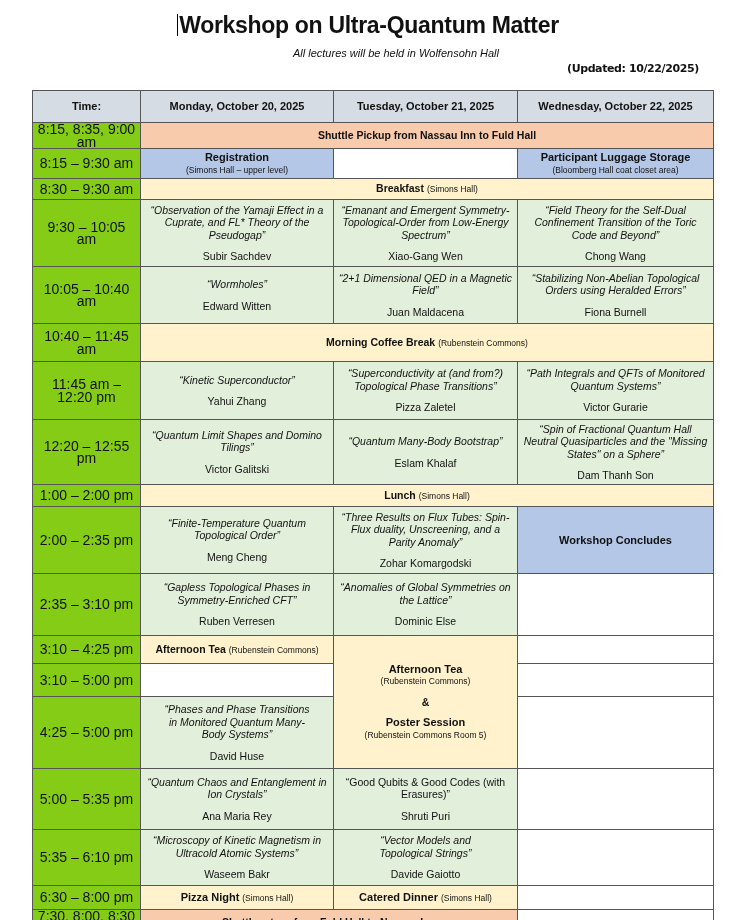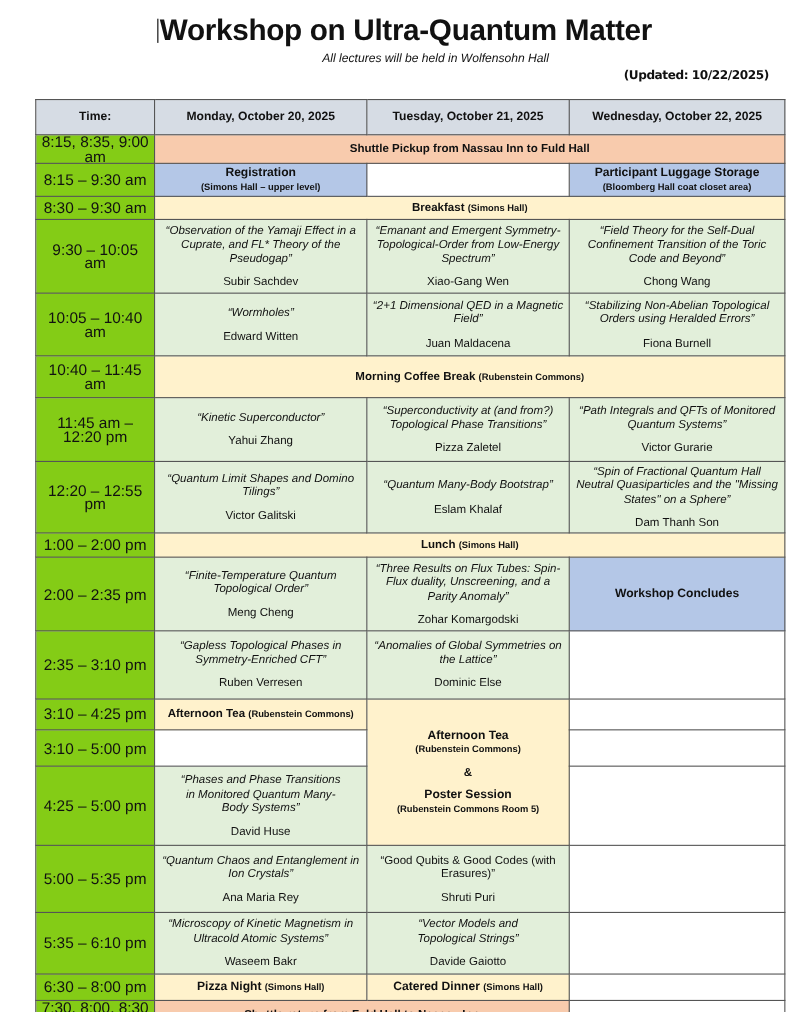--- a/index.html
+++ b/index.html
@@ -1,33 +1,33 @@
 <!DOCTYPE html>
 <html><head>
 <meta charset="utf-8">
 <style>
   html, body { margin:0; padding:0; background:#ffffff; }
   body { width:736px; height:920px; position:relative; overflow:hidden; font-family:"Liberation Sans", sans-serif; color:#111; }
-  .title { position:absolute; left:0; width:736px; top:12px; text-align:center; font-size:27px; font-weight:bold; letter-spacing:-0.3px; }
+  .title { position:absolute; left:0; width:736px; top:12px; text-align:center; font-size:23px; font-weight:bold; letter-spacing:-0.3px; }
   .cursor { display:inline-block; width:1px; height:22px; background:#000; vertical-align:-3px; margin-right:1px; }
   .subtitle { position:absolute; left:0; width:736px; top:47px; text-align:center; font-size:11px; font-style:italic;padding-left:28px; }
   .updated { position:absolute; left:567px; top:62px; font-size:11px; font-weight:bold; font-family:"DejaVu Sans", sans-serif; letter-spacing:-0.4px; }
   table { position:absolute; left:32px; top:90px; width:681px; border-collapse:collapse; table-layout:fixed; font-size:10.5px;border-radius:18px; }
   td, th { border:1.5px solid #555; text-align:center; vertical-align:middle; padding:0 3px; line-height:12.5px; }
   th { background:#d6dce4; font-weight:bold; font-size:11px; height:31px; }
   td.time { background:#84cc16; font-size:14px;margin-left:20px; }
   .orange { background:#f8cbad; font-weight:bold; }
   .blue { background:#b4c7e7; }
   .yellow { background:#fff2cc; }
   .green { background:#e2efda; }
   .white { background:#ffffff; }
   .talk-title { font-style:italic; display:block; }
   .speaker { display:block; margin-top:9px; }
   .bold { font-weight:bold; }
-  .small { font-size:8.5px; font-weight:bold; }
+  .small { font-size:8.5px; font-weight:normal; }
 </style>
 </head>
 <body>
 
 <div class="title"><span class="cursor"></span><span>Workshop on Ultra-Quantum Matter</span></div>
 <div class="subtitle">All lectures will be held in Wolfensohn Hall</div>
 <div class="updated">(Updated: 10/22/2025)</div>
 
 <table>
   <colgroup>

